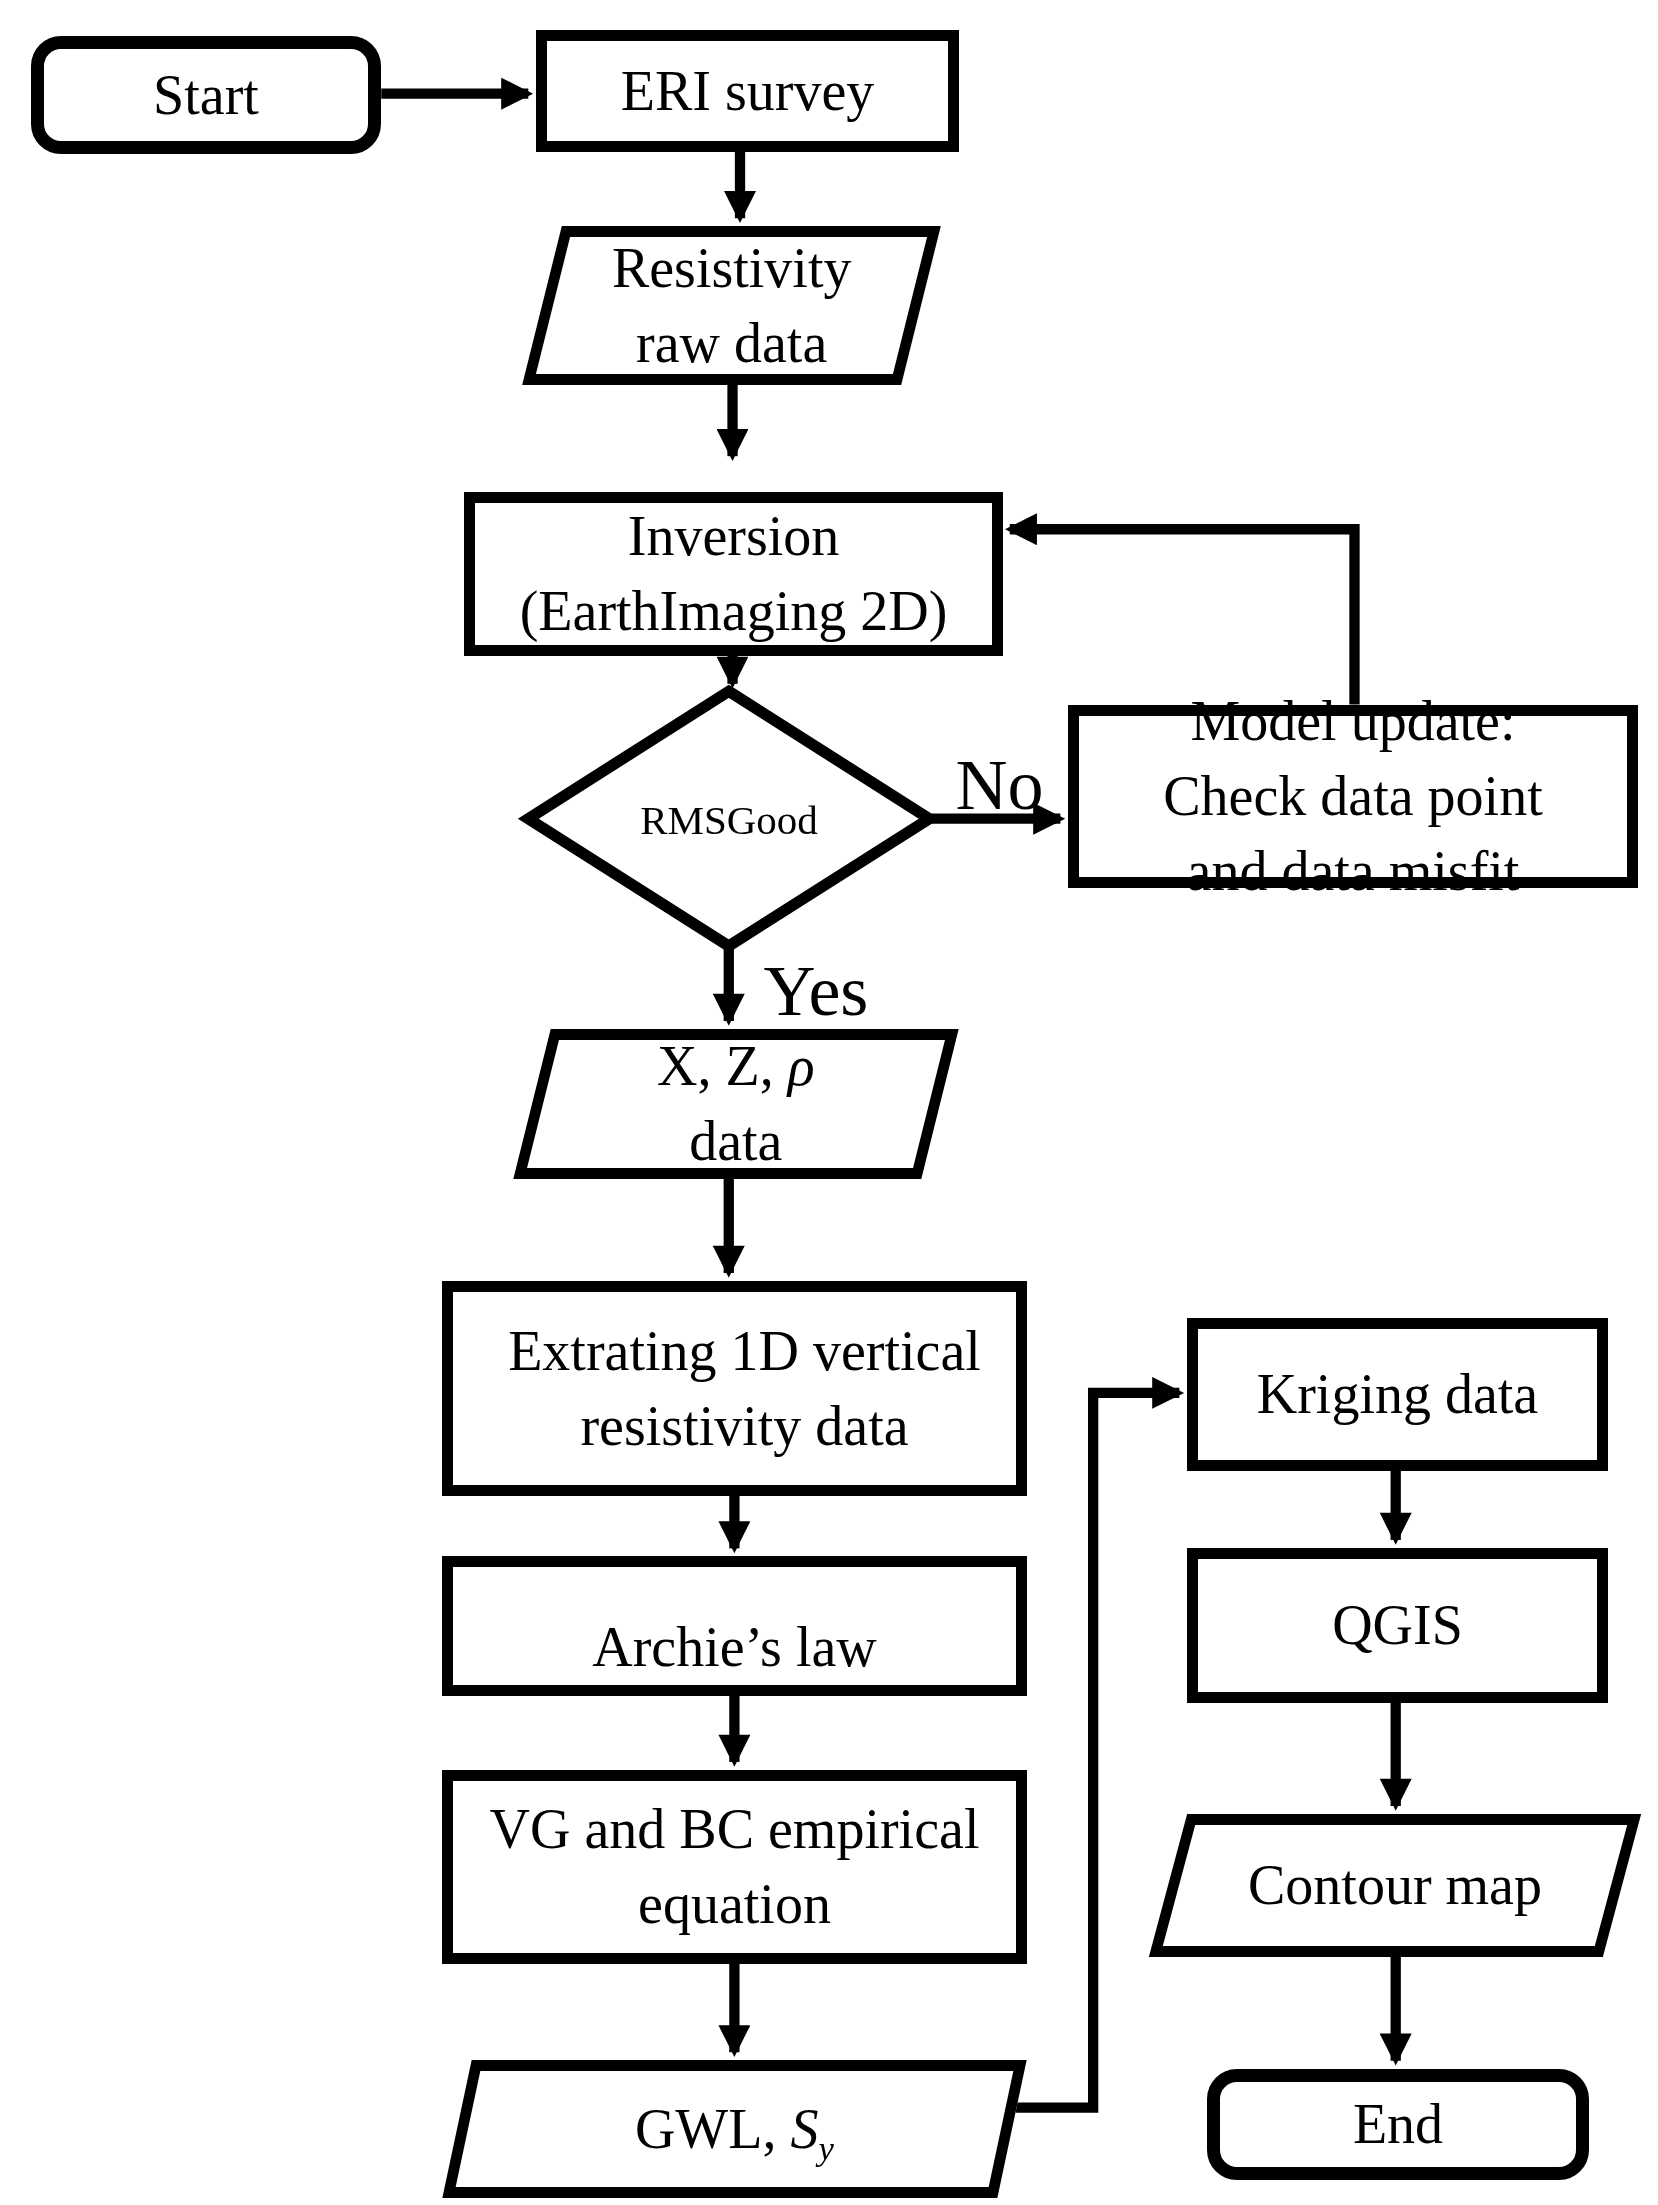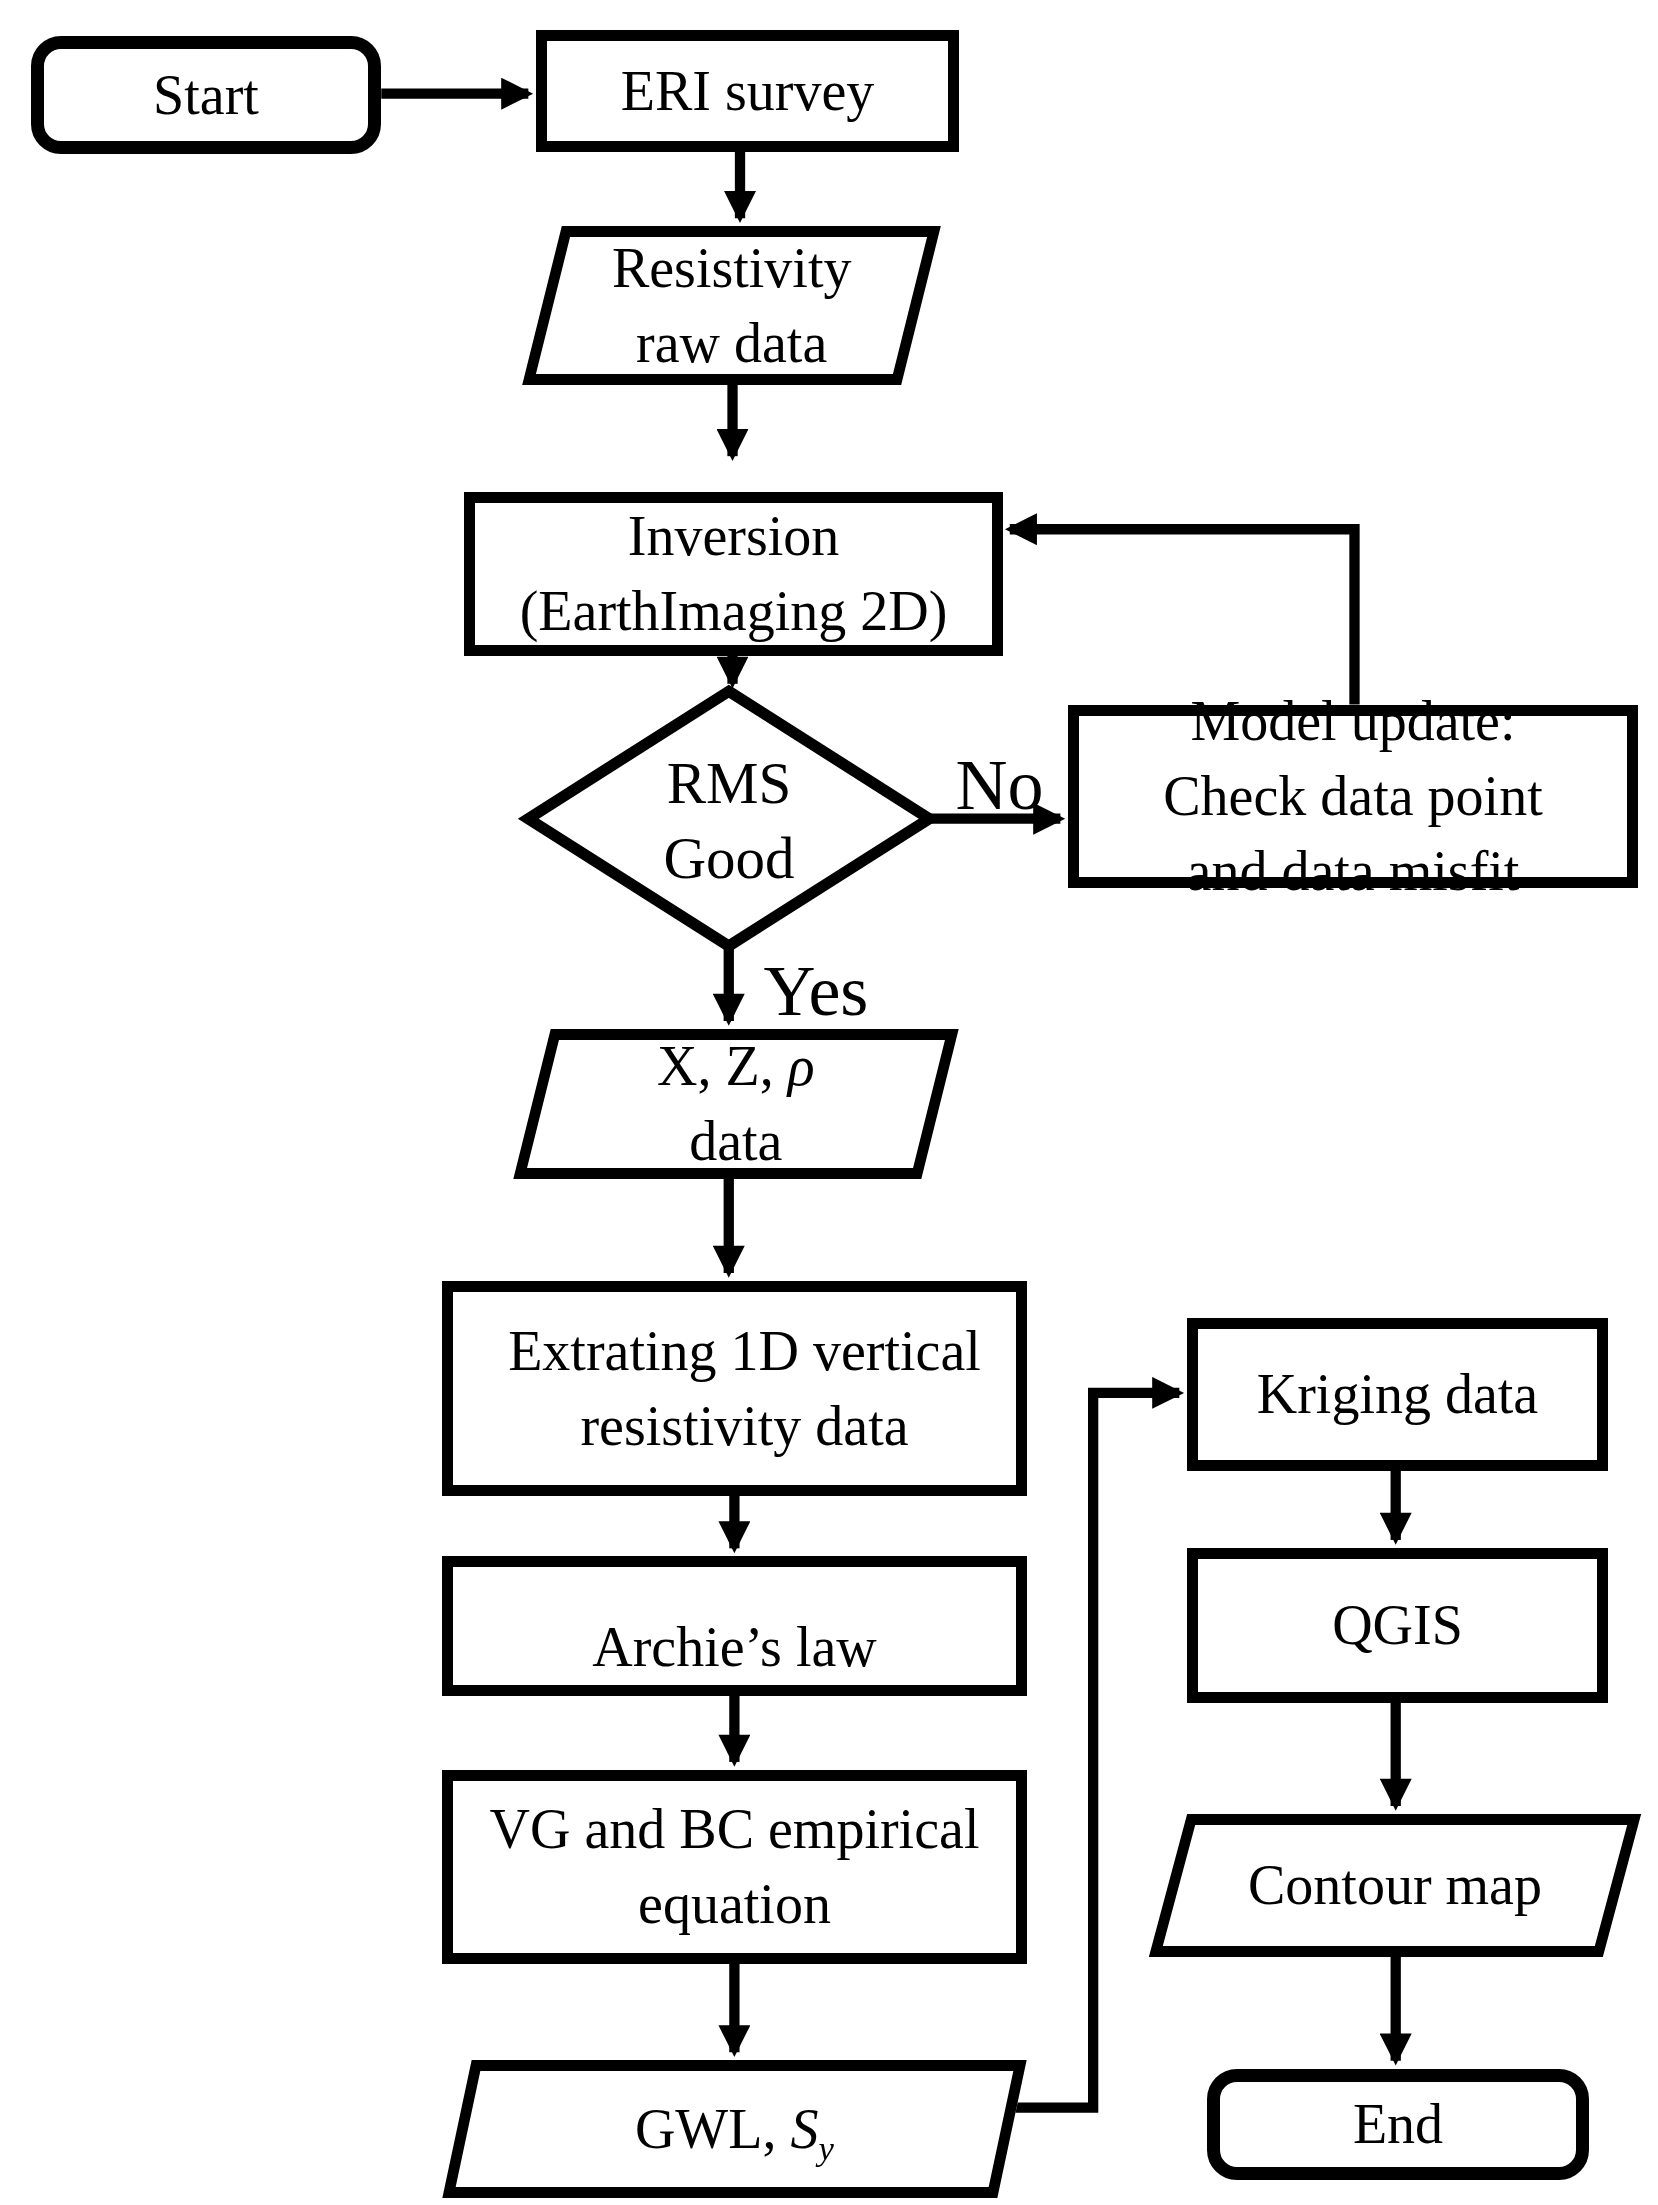--- a/index.html
+++ b/index.html
@@ -51,25 +51,24 @@
     font-size: 72px;
     line-height: 66px;
     z-index: 3;
     white-space: nowrap;
   }
   .diamond-text {
     position: absolute;
     left: 579px; top: 736px;
     width: 300px; height: 169px;
     display: flex;
-    flex-direction: column;
     align-items: center;
     justify-content: center;
     text-align: center;
-    font-size: 59px;
+    font-size: 41px;
     line-height: 75px;
     z-index: 3;
   }
   sub {
     font-size: 0.62em;
     line-height: 0;
   }
   .line { display: block; }
 </style>
 </head>

